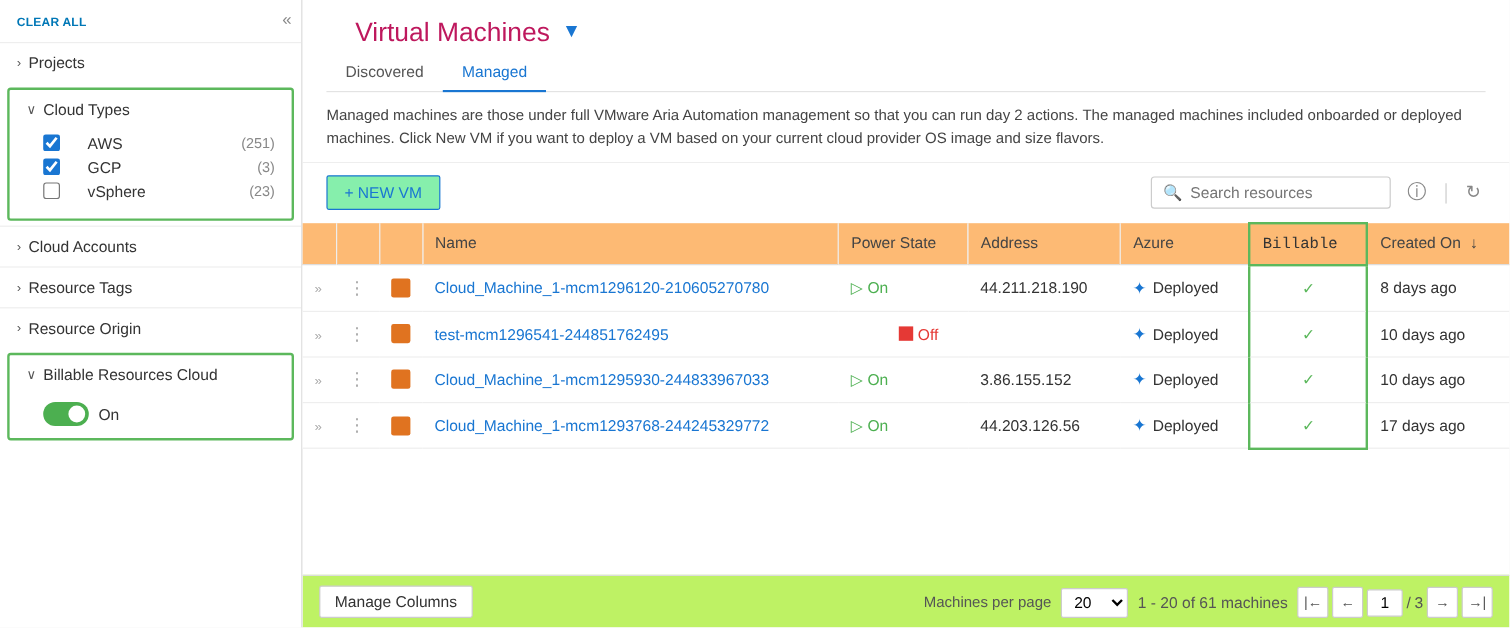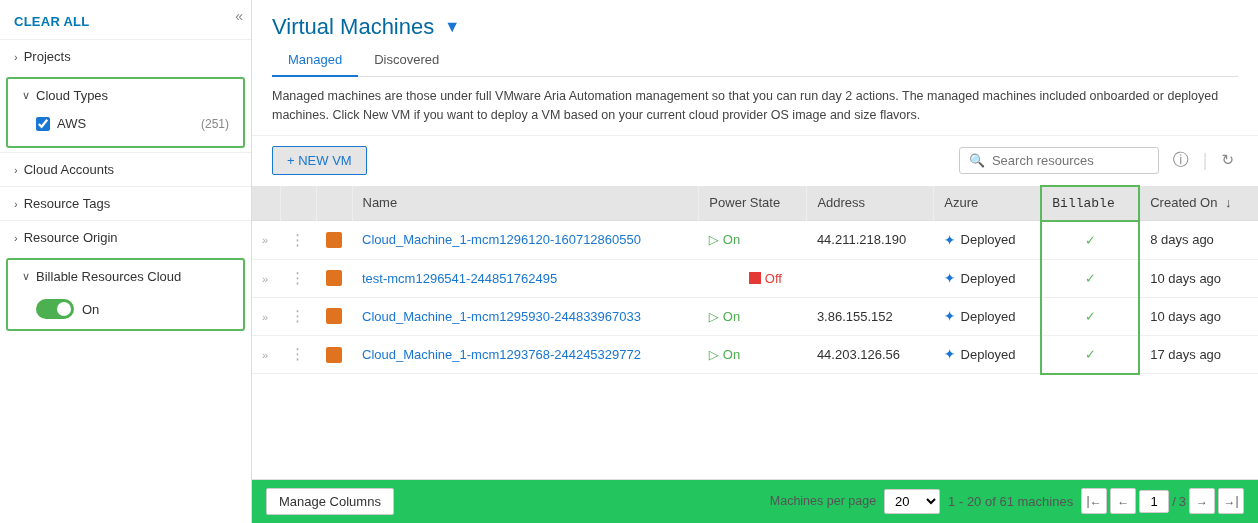--- a/index.html
+++ b/index.html
@@ -22,21 +22,21 @@
       top: 8px;
       right: 8px;
       color: #888;
       cursor: pointer;
       font-size: 14px;
     }
     .clear-all-btn {
       display: block;
       color: #0077b6;
       font-weight: 600;
-      font-size: 13px;
+      font-size: 10px;
       padding: 14px 14px 10px 14px;
       cursor: pointer;
       text-decoration: none;
       letter-spacing: 0.02em;
     }
     .filter-section {
       border-top: 1px solid #eee;
       padding: 0;
     }
     .filter-section-header {
@@ -51,23 +51,24 @@
     .filter-section-header .arrow {
       font-size: 11px;
       margin-right: 6px;
       color: #555;
     }
     .filter-section-body {
       padding: 4px 14px 10px 28px;
     }
     .checkbox-item {
       display: flex;
-      align-items: flex-end;
+      align-items: flex-start;
       margin-bottom: 5px;
       font-size: 13px;
+      gap: 16px;
     }
     .checkbox-item input[type=checkbox] {
       margin-right: 7px;
       accent-color: #1976d2;
       width: 14px;
       height: 14px;
     }
     .checkbox-label {
       flex: 1;
     }
@@ -137,22 +138,23 @@
       background: #fff;
     }
     .page-title-row {
       display: flex;
       align-items: center;
       margin-bottom: 4px;
     }
     .page-title {
       font-size: 22px;
       font-weight: 400;
-      color: #0369a1;
+      color: #be185d;
       margin-right: 10px;
+      margin-left: 24px;
     }
     .filter-icon {
       color: #1976d2;
       font-size: 16px;
     }
     .tabs-row {
       display: flex;
       border-bottom: 1px solid #ddd;
       margin-bottom: 0;
     }
@@ -180,21 +182,21 @@
     .toolbar-row {
       display: flex;
       align-items: center;
       padding: 10px 20px;
       background: #fff;
       gap: 10px;
     }
     .new-vm-btn {
       border: 1px solid #1976d2;
       color: #1976d2;
-      background: #e5e5e5;
+      background: #86efac;
       padding: 6px 14px;
       font-size: 13px;
       cursor: pointer;
       border-radius: 2px;
       display: flex;
       align-items: center;
       gap: 5px;
     }
     .search-box {
       margin-left: auto;
@@ -226,21 +228,21 @@
       flex: 1;
       overflow-y: auto;
       position: relative;
     }
     table {
       width: 100%;
       border-collapse: collapse;
       font-size: 13px;
     }
     thead tr {
-      background: #e5e5e5;
+      background: #fdba74;
       border-bottom: 1px solid #ddd;
     }
     thead th {
       padding: 9px 10px;
       text-align: left;
       font-weight: 500;
       color: #444;
       white-space: nowrap;
       border-right: 1px solid #eee;
     }
@@ -285,24 +287,24 @@
     .billable-col-first {
       border-top: 2px solid #5cb85c;
     }
     .billable-col-last {
       border-bottom: 2px solid #5cb85c;
     }
 
     
     .table-footer {
       display: flex;
-      align-items: flex-start;
+      align-items: flex-end;
       padding: 8px 14px;
       border-top: 1px solid #ddd;
-      background: #22c55e;
+      background: #bef264;
       font-size: 12.5px;
       color: #555;
     }
     .manage-cols-btn {
       border: 1px solid #ccc;
       background: #fff;
       padding: 5px 12px;
       cursor: pointer;
       font-size: 13px;
       border-radius: 2px;
@@ -370,20 +372,30 @@
     <div class="filter-section-header">
       <span class="arrow">∨</span>
       <span>Cloud Types</span>
     </div>
     <div class="filter-section-body">
       <div class="checkbox-item">
         <input type="checkbox" checked="" style="">
         <span class="checkbox-label">AWS</span>
         <span class="checkbox-count">(251)</span>
       </div>
+      <div class="checkbox-item">
+        <input type="checkbox" checked="" style="">
+        <span class="checkbox-label">GCP</span>
+        <span class="checkbox-count">(3)</span>
+      </div>
+      <div class="checkbox-item">
+        <input type="checkbox" style="">
+        <span class="checkbox-label">vSphere</span>
+        <span class="checkbox-count">(23)</span>
+      </div>
     </div>
   </div>
 
   <div class="filter-section">
     <div class="filter-section-header">
       <span class="arrow">›</span>
       <span>Cloud Accounts</span>
     </div>
   </div>
 
@@ -416,22 +428,22 @@
   </div>
 </div>
 
 <div class="main-content">
   <div class="page-header">
     <div class="page-title-row">
       <span class="page-title">Virtual Machines</span>
       <span class="filter-icon">▼</span>
     </div>
     <div class="tabs-row">
+      <div class="tab">Discovered</div>
       <div class="tab active">Managed</div>
-      <div class="tab">Discovered</div>
     </div>
   </div>
 
   <div class="description-box">
     <span>Managed machines are those under full VMware Aria Automation management so that you can run day 2 actions. The managed machines included onboarded or deployed machines. Click New VM if you want to deploy a VM based on your current cloud provider OS image and size flavors.</span>
   </div>
 
   <div class="toolbar-row">
     <button class="new-vm-btn">
       <span>+ NEW VM</span>
@@ -462,21 +474,21 @@
             <span style="margin-left:4px;">↓</span>
           </th>
         </tr>
       </thead>
       <tbody>
 
         <tr>
           <td class="td-expand"><span class="expand-arrows">»</span></td>
           <td class="td-actions"><span class="dots-menu">⋮</span></td>
           <td class="td-icon"><span class="vm-icon"></span></td>
-          <td><a class="vm-name">Cloud_Machine_1-mcm1296120-160712860550</a></td>
+          <td><a class="vm-name">Cloud_Machine_1-mcm1296120-210605270780</a></td>
           <td>
             <span class="power-on">
               <span>▷</span>
               <span>On</span>
             </span>
           </td>
           <td>44.211.218.190</td>
           <td>
             <span class="origin-cell">
               <span class="origin-icon">✦</span>

